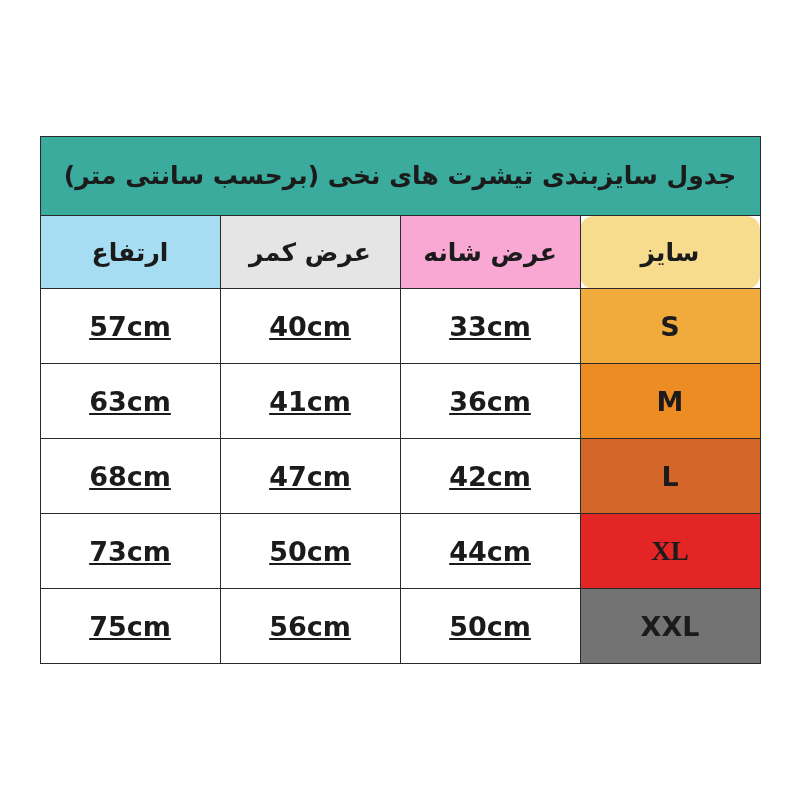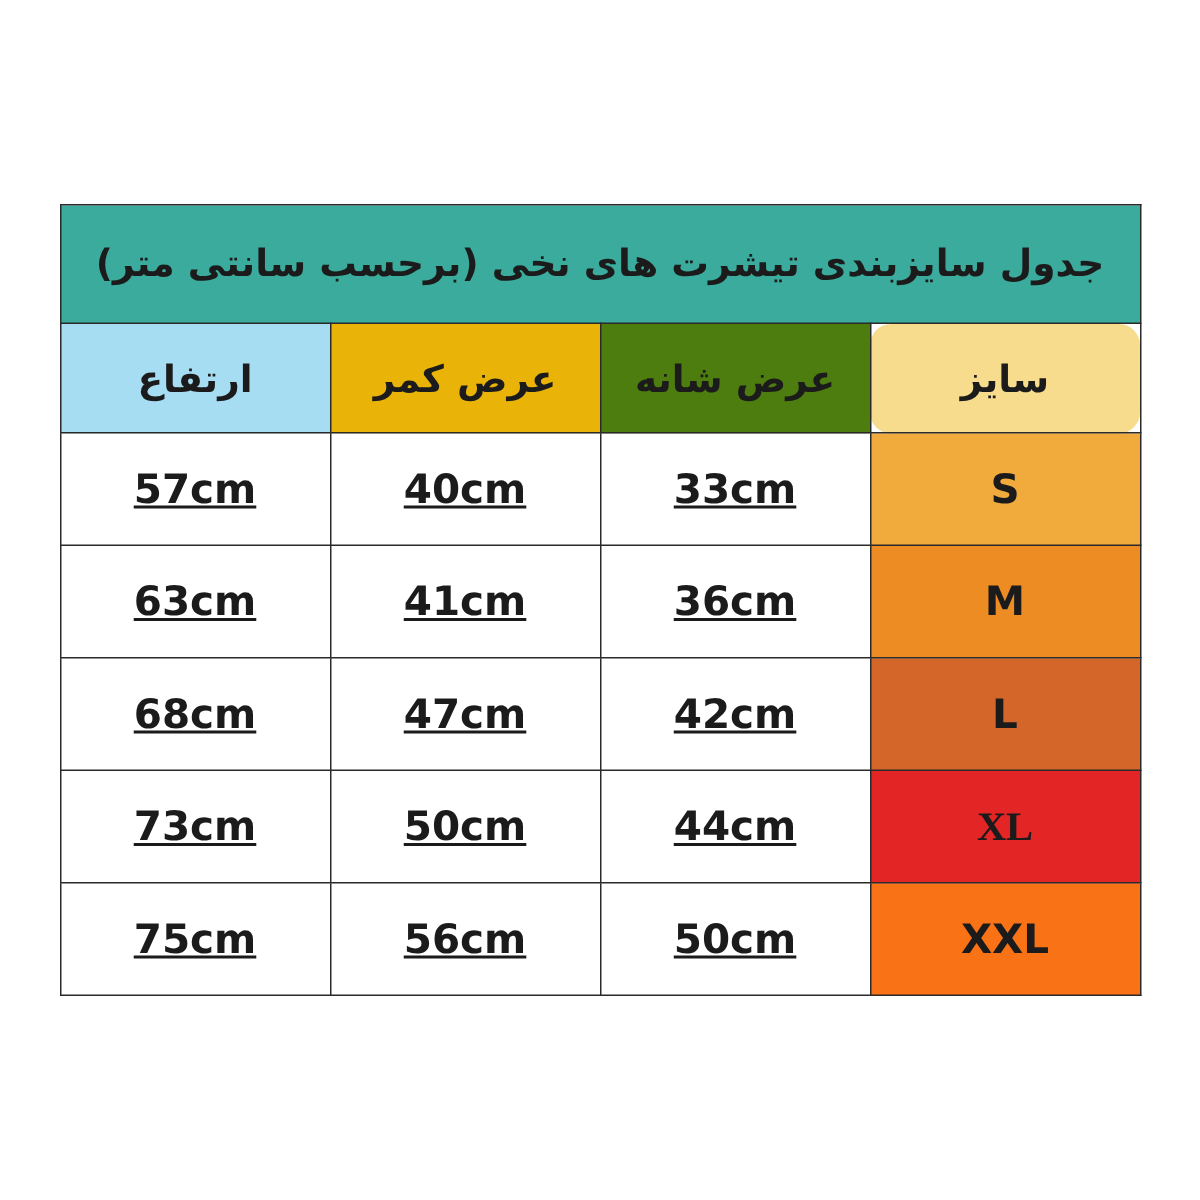--- a/index.html
+++ b/index.html
@@ -79,22 +79,22 @@
       <col class="c-shoul">
       <col class="c-waist">
       <col class="c-height">
     </colgroup>
     <tbody>
       <tr>
         <td class="title-cell" colspan="4" style="background: rgb(58, 171, 156);">جدول سایزبندی تیشرت های نخی (برحسب سانتی متر)</td>
       </tr>
       <tr>
         <td class="head-cell" style="background: rgb(246, 220, 140); border-radius: 14px;">سایز</td>
-        <td class="head-cell" style="background: #4d7c0f;">عرض شانه</td>
-        <td class="head-cell" style="background: #eab308;">عرض کمر</td>
+        <td class="head-cell" style="background: #f9a8d4;">عرض شانه</td>
+        <td class="head-cell" style="background: #e5e5e5;">عرض کمر</td>
         <td class="head-cell" style="background: rgb(166, 221, 243);">ارتفاع</td>
       </tr>
 
       <tr>
         <td class="size-cell" style="background: rgb(240, 171, 60);">S</td>
         <td class="body-cell">33cm</td>
         <td class="body-cell">40cm</td>
         <td class="body-cell">57cm</td>
       </tr>
       <tr>
@@ -109,20 +109,20 @@
         <td class="body-cell">47cm</td>
         <td class="body-cell">68cm</td>
       </tr>
       <tr>
         <td class="size-cell" style="background: rgb(227, 37, 38); font-family: Liberation Serif, serif;">XL</td>
         <td class="body-cell">44cm</td>
         <td class="body-cell">50cm</td>
         <td class="body-cell">73cm</td>
       </tr>
       <tr>
-        <td class="size-cell" style="background: #f97316;">XXL</td>
+        <td class="size-cell" style="background: #737373;">XXL</td>
         <td class="body-cell">50cm</td>
         <td class="body-cell">56cm</td>
         <td class="body-cell">75cm</td>
       </tr>
     </tbody>
   </table>
 </div>
 
 </body></html>

